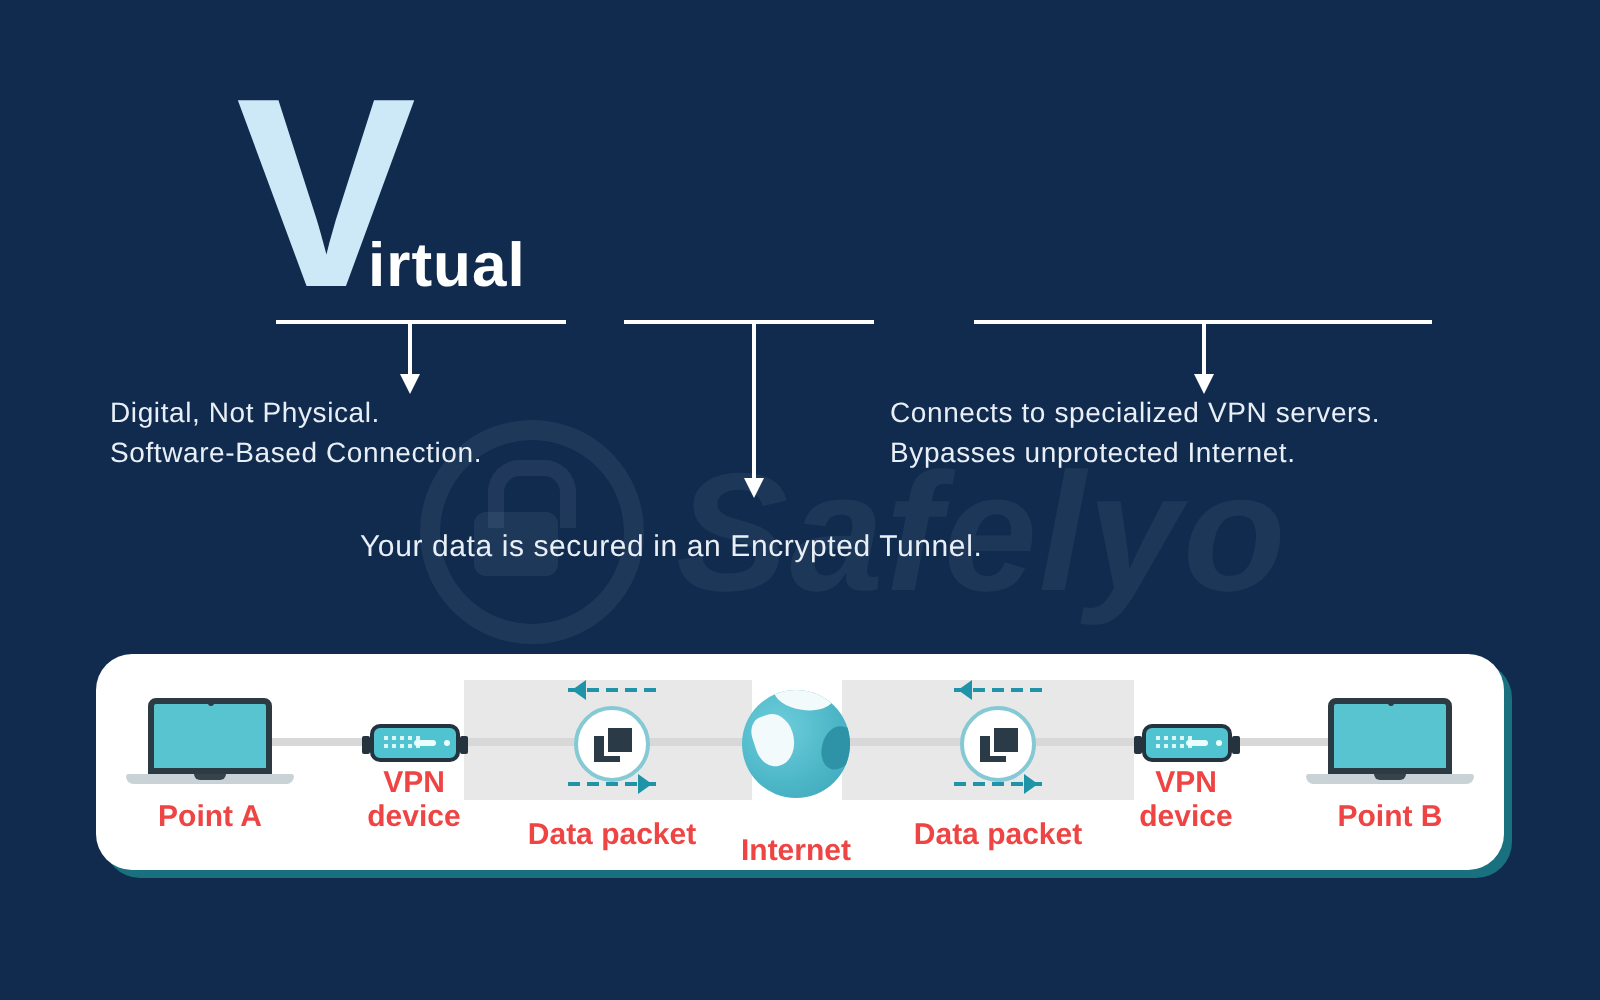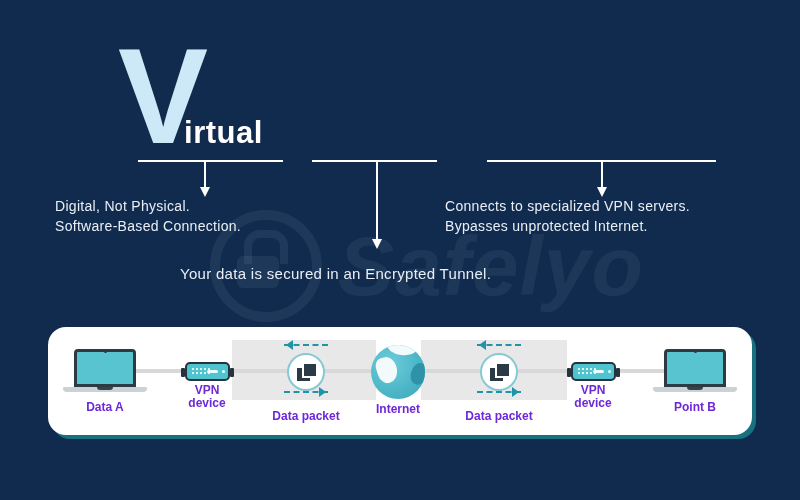--- a/index.html
+++ b/index.html
@@ -30,21 +30,21 @@
   .overlay{position:absolute;left:0;top:0;}
 
   
   .panel{position:absolute;left:48px;top:327px;width:704px;height:108px;background:#FFFFFF;border-radius:18px;box-shadow:4px 4px 0 0 #19707F;}
   .band{position:absolute;top:13px;height:60px;background:#E8E8E8;}
   .band-left{left:184px;width:144px;}
   .band-right{left:373px;width:146px;}
   .conn-line{position:absolute;left:55px;top:42px;width:596px;height:4px;background:#D8D8D8;}
   .band-gap{position:absolute;left:328px;top:13px;width:45px;height:60px;background:#FFFFFF;}
 
-  .plabel{position:absolute;font-size:12px;font-weight:700;color:#6d28d9;text-align:center;line-height:1.12;}
+  .plabel{position:absolute;font-size:15px;font-weight:700;color:#ef4444;text-align:center;line-height:1.12;}
 
   
   .laptop{position:absolute;width:84px;top:22px;}
   .lap-a{left:15px;} .lap-b{left:605px;}
   .screen{position:relative;width:56px;height:32px;margin:0 auto;background:#58C4CF;border:3px solid #2C3A43;border-radius:4px 4px 0 0;}
   .cam{position:absolute;left:50%;top:-2px;width:3px;height:3px;margin-left:-1px;border-radius:50%;background:#2C3A43;}
   .base{width:84px;height:5px;margin-top:0;background:#C9D3D7;border-radius:2px 2px 6px 6px;position:relative;}
   .notch{position:absolute;left:50%;top:0;width:16px;height:3px;margin-left:-8px;background:#37434B;border-radius:0 0 3px 3px;}
 
   
@@ -74,21 +74,21 @@
   
   .globe{position:absolute;left:323px;top:18px;width:54px;height:54px;border-radius:50%;overflow:hidden;
          background:radial-gradient(circle at 35% 35%, #6ECDDB 0%, #4DB7C8 55%, #3DA4B8 100%);}
   .land-1{position:absolute;left:6px;top:12px;width:20px;height:26px;background:#F2FAFB;border-radius:45% 60% 70% 55%;transform:rotate(-18deg);}
   .land-2{position:absolute;left:16px;top:-6px;width:30px;height:16px;background:#F2FAFB;border-radius:50%;transform:rotate(8deg);}
   .land-3{position:absolute;right:-2px;top:18px;width:16px;height:22px;background:#2F93A8;border-radius:55% 40% 60% 50%;transform:rotate(12deg);}
 
   .lbl-pa{left:7px;top:74px;width:100px;}
   .lbl-vpna{left:109px;top:57px;width:100px;}
   .lbl-pk1{left:208px;top:83px;width:100px;}
-  .lbl-net{left:300px;top:76px;width:100px;}
+  .lbl-net{left:300px;top:91px;width:100px;}
   .lbl-pk2{left:401px;top:83px;width:100px;}
   .lbl-vpnb{left:495px;top:57px;width:100px;}
   .lbl-pb{left:597px;top:74px;width:100px;}
 </style>
 </head>
 <body>
 
 <div class="stage">
 
   <div class="watermark">
@@ -132,21 +132,21 @@
     <div class="band-gap"></div>
 
     <div class="laptop lap-a">
       <div class="screen">
           <div class="cam"></div>
         </div>
       <div class="base">
           <div class="notch"></div>
         </div>
     </div>
-    <div class="plabel lbl-pa">Data A</div>
+    <div class="plabel lbl-pa">Point A</div>
 
     <div class="vpn vpn-a">
       <div class="nub nub-l"></div>
       <div class="nub nub-r"></div>
       <div class="dots"></div>
       <div class="dash"></div>
       <div class="pwr"></div>
     </div>
     <div class="plabel lbl-vpna">
       <div>VPN</div>

